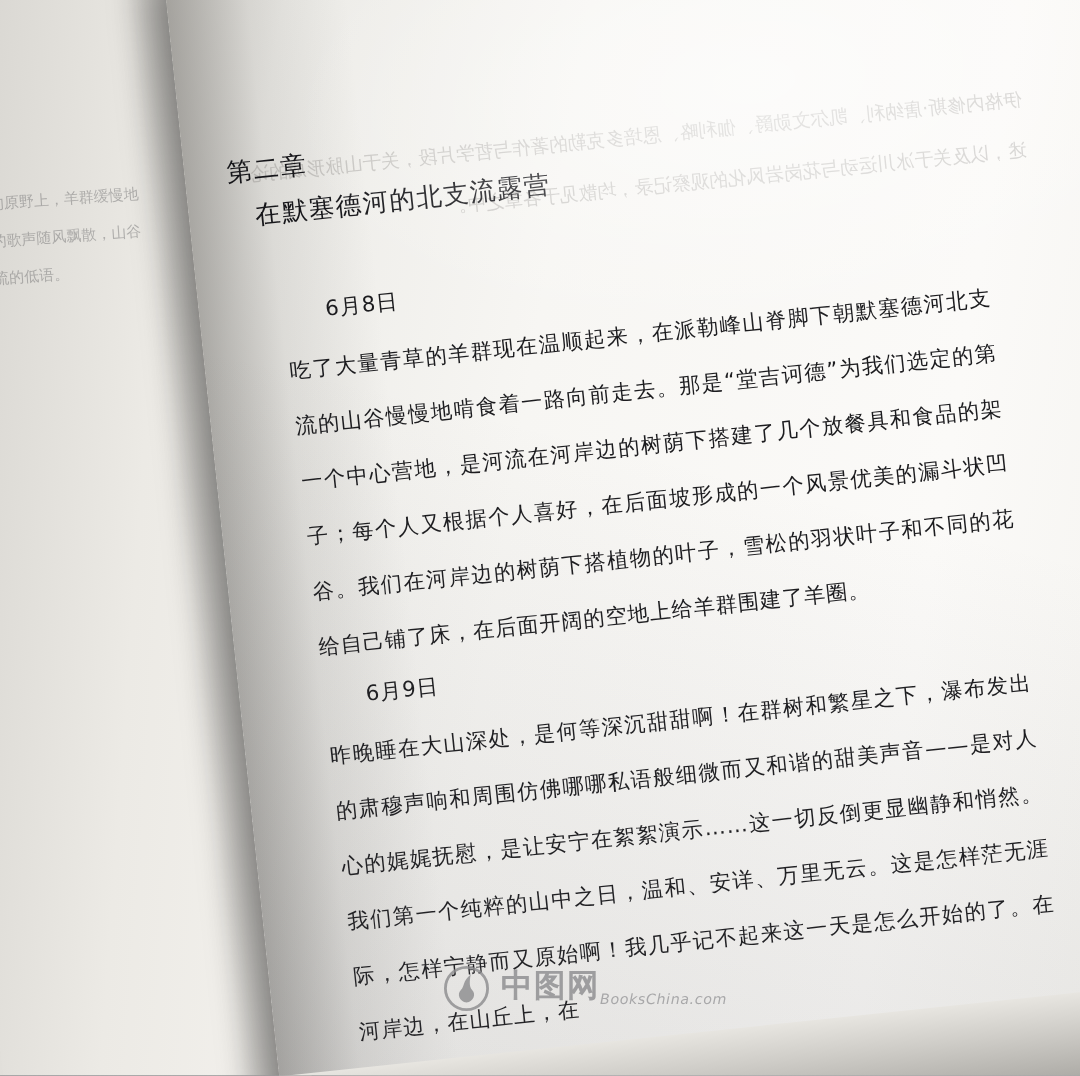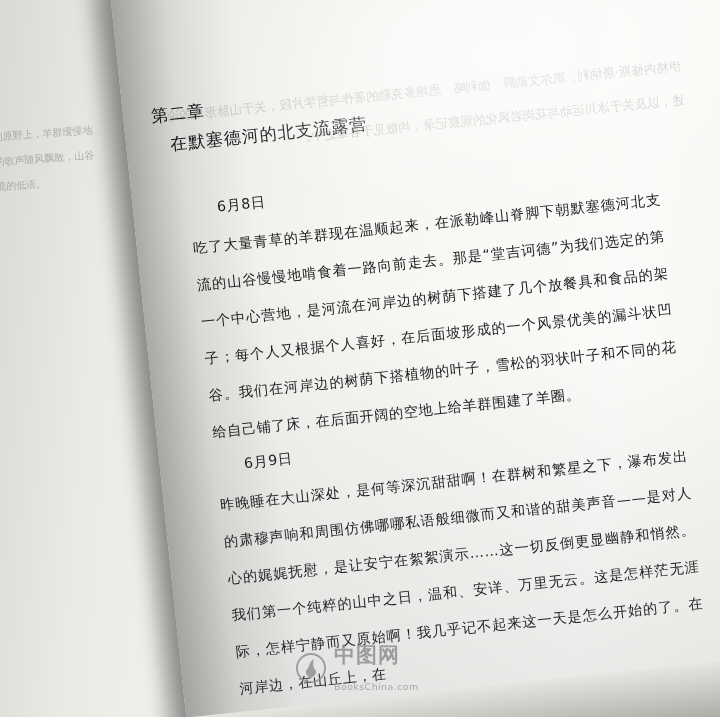--- a/index.html
+++ b/index.html
@@ -183,34 +183,35 @@
     opacity: 0.82;
     pointer-events: none;
   }
   .watermark .wm-mark {
     width: 30px;
     height: 30px;
     flex: 0 0 30px;
   }
   .watermark .wm-text {
     display: flex;
-    flex-direction: column;
+    flex-direction: row;
     line-height: 1.05;
   }
   .watermark .wm-cn {
     font-size: 21px;
     font-weight: bold;
     color: #8e8e90;
     letter-spacing: 1px;
   }
   .watermark .wm-en {
     font-size: 9.5px;
     color: #9a9a9c;
     letter-spacing: 0.4px;
     margin-top: 16px;
+    font-style: italic;
   }
 
   
   .edge {
     position: absolute;
     left: 120px;
     top: 690px;
     width: 660px;
     height: 60px;
     transform: rotate(-6deg);

